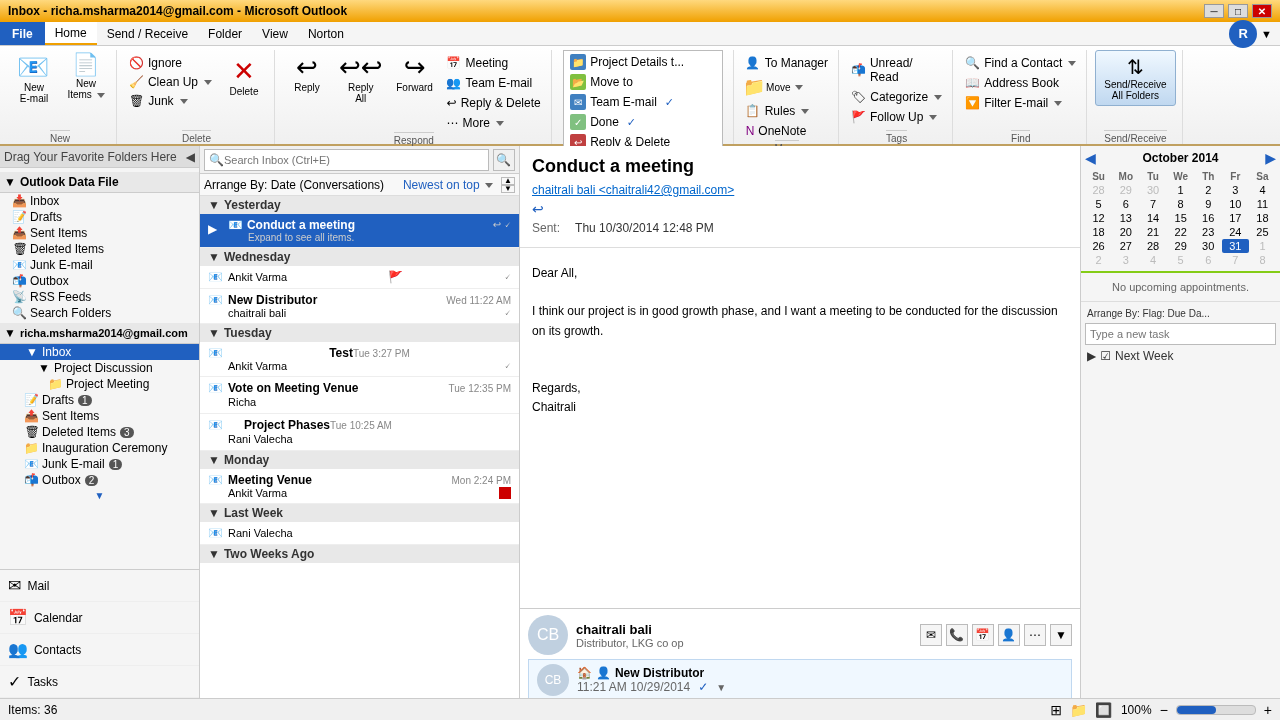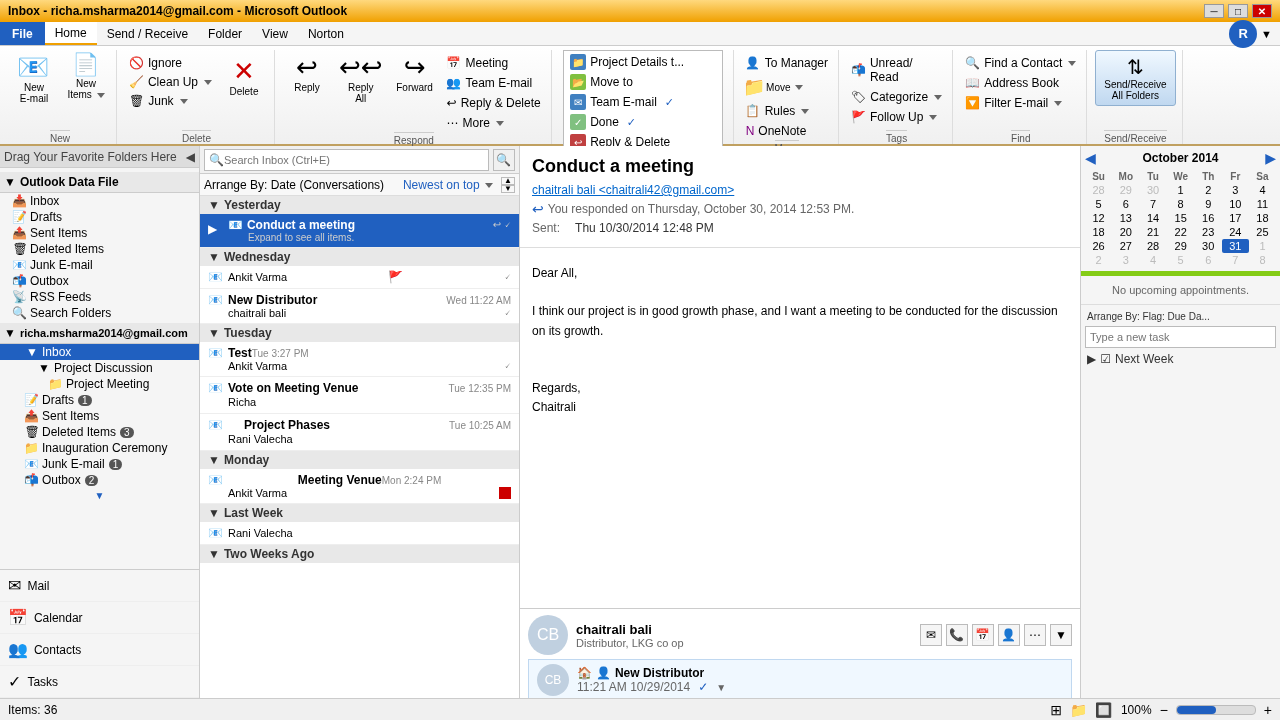--- a/index.html
+++ b/index.html
@@ -343,21 +343,21 @@
     .cal-grid { width: 100%; border-collapse: collapse; }
     .cal-grid th { font-size: 10px; color: #666; text-align: center; padding: 1px; }
     .cal-grid td { font-size: 11px; text-align: center; padding: 1px 2px; cursor: pointer; border-radius: 2px; }
     .cal-today { background: #2060c0; color: #fff; border-radius: 2px; }
     .cal-other-month { color: #bbb; }
     #no-appointments {
       padding: 8px;
       font-size: 11px;
       color: #666;
       text-align: center;
-      border-top: 5px solid #84cc16;
+      border-top: 2px solid #84cc16;
     }
     #tasks-section { padding: 4px; border-top: 1px solid #ddd; }
     #tasks-arrange { font-size: 10px; color: #333; padding: 2px; }
     #task-input {
       width: 100%;
       height: 22px;
       border: 1px solid #bbb;
       padding: 0 4px;
       font-size: 11px;
       margin-top: 2px;
@@ -835,53 +835,53 @@
           <span style="color:#888;font-size:10px;">🗸</span>
         </div>
       </div>
 
       <div class="date-group">
         <span>▼</span>
         <span>Tuesday</span>
       </div>
       <div class="message-item">
         <span style="position:absolute;left:8px;top:4px;font-size:12px;">📧</span>
-        <div style="display:flex;justify-content:flex-start;align-items:center;">
+        <div style="display:flex;justify-content:center;align-items:center;">
           <span class="msg-sender">Test</span>
           <span class="msg-time">Tue 3:27 PM</span>
         </div>
         <div style="display:flex;justify-content:space-between;align-items:center;">
           <span class="msg-subject">Ankit Varma</span>
           <span style="color:#888;font-size:10px;">🗸</span>
         </div>
       </div>
       <div class="message-item">
         <span style="position:absolute;left:8px;top:4px;font-size:12px;">📧</span>
         <div style="display:flex;justify-content:space-between;align-items:center;">
           <span class="msg-sender">Vote on Meeting Venue</span>
           <span class="msg-time">Tue 12:35 PM</span>
         </div>
         <span class="msg-subject">Richa</span>
       </div>
       <div class="message-item">
         <span style="position:absolute;left:8px;top:4px;font-size:12px;">📧</span>
-        <div style="display:flex;justify-content:space-between;align-items:center;padding-left:16px;">
+        <div style="display:flex;align-items:center;padding-left:16px;">
           <span class="msg-sender">Project Phases</span>
           <span class="msg-time">Tue 10:25 AM</span>
         </div>
         <span class="msg-subject">Rani Valecha</span>
       </div>
 
       <div class="date-group">
         <span>▼</span>
         <span>Monday</span>
       </div>
       <div class="message-item">
         <span style="position:absolute;left:8px;top:4px;font-size:12px;">📧</span>
-        <div style="display:flex;justify-content:center;align-items:center;">
+        <div style="display:flex;justify-content:space-between;align-items:center;">
           <span class="msg-sender">Meeting Venue</span>
           <span class="msg-time">Mon 2:24 PM</span>
         </div>
         <div style="display:flex;justify-content:space-between;">
           <span class="msg-subject">Ankit Varma</span>
           <span style="background:#cc0000;display:inline-block;width:12px;height:12px;"></span>
         </div>
       </div>
 
       <div class="date-group">
@@ -899,21 +899,20 @@
       </div>
     </div>
   </div>
 
   <div id="reading-pane">
     <div id="email-header">
       <div id="email-subject">Conduct a meeting</div>
       <div id="email-from">chaitrali bali &lt;chaitrali42@gmail.com&gt;</div>
       <div id="email-responded">
         <span class="responded-check">↩</span>
-        <span>You responded  on Thursday, October 30, 2014 12:53 PM.</span>
       </div>
       <div class="email-meta-row">
         <span class="email-meta-label">Sent:</span>
         <span>Thu 10/30/2014 12:48 PM</span>
       </div>
     </div>
     <div id="email-body">
       <p>Dear All,</p>
       <br>
       <p>I think our project is in good growth phase, and I want a meeting to be conducted for the discussion on its growth.</p>

